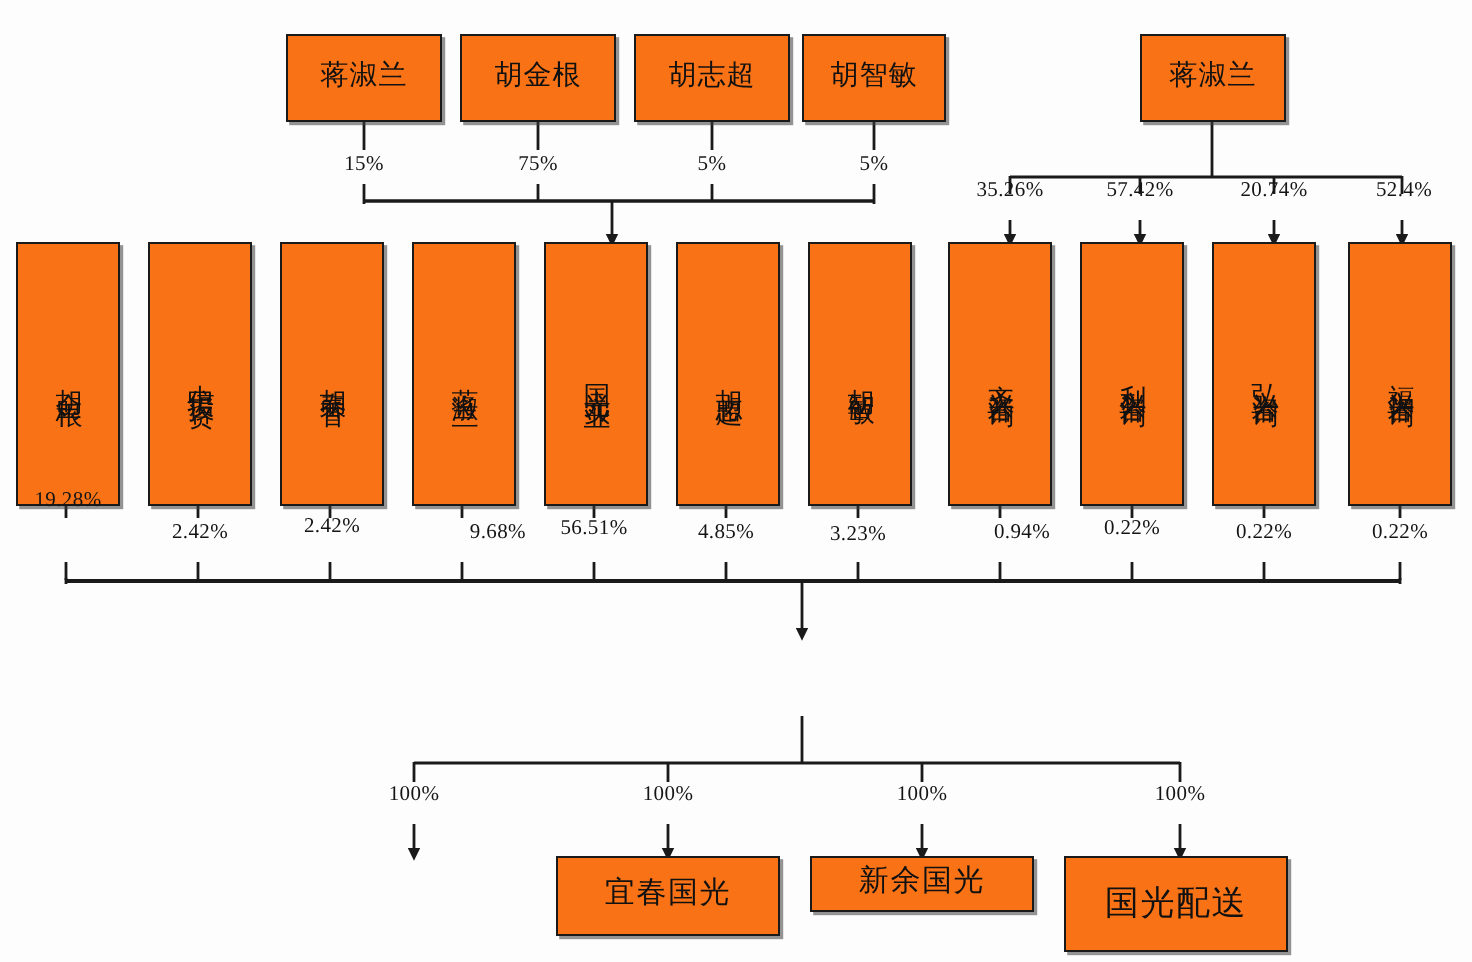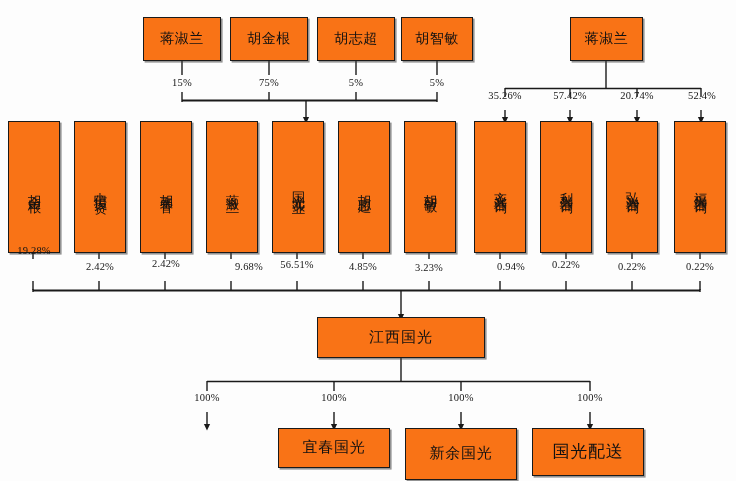--- a/index.html
+++ b/index.html
@@ -193,32 +193,29 @@
   <div class="pct" style="left:135px;top:258px;width:62px;">2.42%</div>
   <div class="pct" style="left:201px;top:261px;width:62px;text-align:right;">9.68%</div>
   <div class="pct" style="left:266px;top:259px;width:62px;">56.51%</div>
   <div class="pct" style="left:332px;top:261px;width:62px;">4.85%</div>
   <div class="pct" style="left:398px;top:262px;width:62px;">3.23%</div>
   <div class="pct" style="left:480px;top:261px;width:62px;">0.94%</div>
   <div class="pct" style="left:535px;top:259px;width:62px;">0.22%</div>
   <div class="pct" style="left:601px;top:261px;width:62px;">0.22%</div>
   <div class="pct" style="left:669px;top:261px;width:62px;">0.22%</div>
 
-  <div class="box" style="left:317px;top:317px;width:168px;height:41px;font-size:15px;letter-spacing:1px;">
-    <span>江西国光</span>
-  </div>
 
   <div class="pct" style="left:177px;top:392px;width:60px;">100%</div>
   <div class="pct" style="left:304px;top:392px;width:60px;">100%</div>
   <div class="pct" style="left:431px;top:392px;width:60px;">100%</div>
   <div class="pct" style="left:560px;top:392px;width:60px;">100%</div>
 
   <div class="box" style="left:278px;top:428px;width:112px;height:40px;font-size:15px;letter-spacing:.8px;">
     <span>宜春国光</span>
   </div>
-  <div class="box" style="left:405px;top:428px;width:112px;height:52px;font-size:15px;letter-spacing:.8px;">
+  <div class="box" style="left:405px;top:428px;width:112px;height:28px;font-size:15px;letter-spacing:.8px;">
     <span>新余国光</span>
   </div>
   <div class="box" style="left:532px;top:428px;width:112px;height:48px;font-size:17px;letter-spacing:.8px;">
     <span>国光配送</span>
   </div>
 
 </div>
 
 </body></html>

